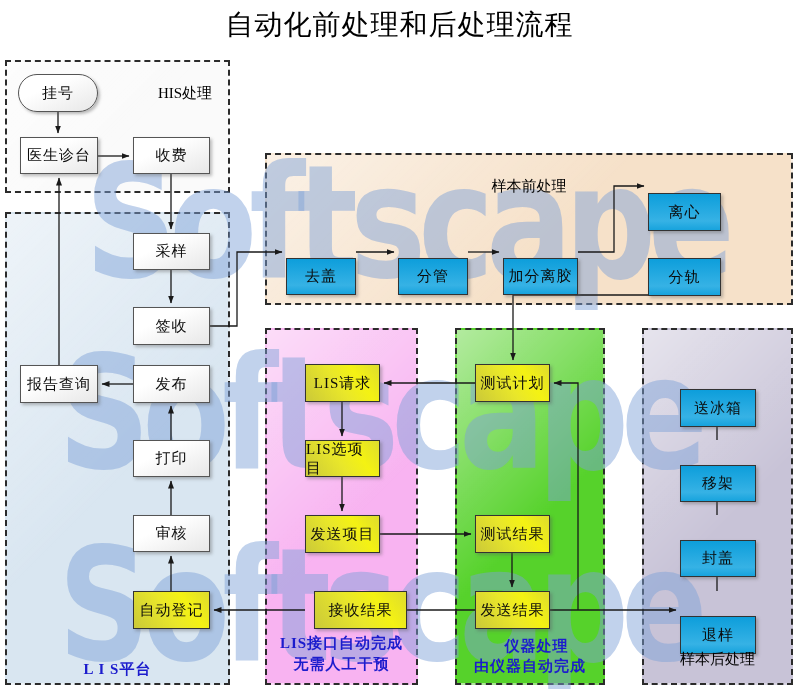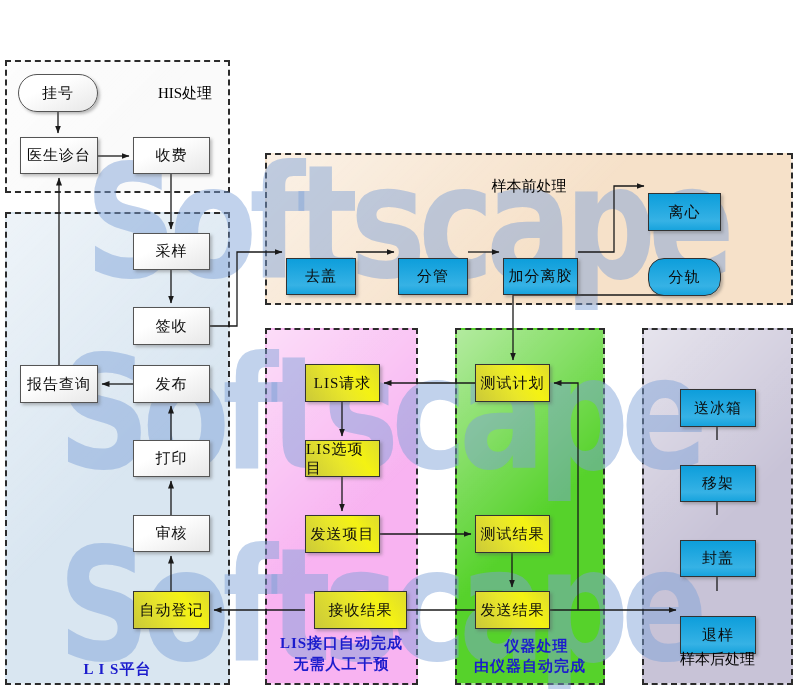--- a/index.html
+++ b/index.html
@@ -35,20 +35,21 @@
   .node.ellipse{border-radius:19px;}
   
   #edges{position:absolute;left:0;top:0;z-index:2;pointer-events:none;}
   #edges polyline{fill:none;stroke:var(--line-color,#1a1a1a);stroke-width:1.3;}
 </style>
 </head>
 <body>
 
 <div id="page">
 
+  <div id="title">自动化前处理和后处理流程</div>
 
   <div class="wm" style="left:85px;top:145px;">Softscape</div>
   <div class="wm" style="left:58px;top:336px;">Softscape</div>
   <div class="wm" style="left:58px;top:528px;">Softscape</div>
 
   <div class="gbox gbox-his" style="left:5px;top:60px;width:225px;height:133px;"></div>
   <div class="gbox gbox-lis" style="left:5px;top:212px;width:225px;height:473px;"></div>
   <div class="gbox gbox-pre" style="left:265px;top:153px;width:528px;height:152px;"></div>
   <div class="gbox gbox-if" style="left:265px;top:328px;width:153px;height:357px;"></div>
   <div class="gbox gbox-ins" style="left:455px;top:328px;width:150px;height:357px;"></div>
@@ -107,21 +108,21 @@
   <div class="node white" style="left:20px;top:365px;width:78px;height:38px;text-align:center;">报告查询</div>
   <div class="node white" style="left:133px;top:365px;width:77px;height:38px;">发布</div>
   <div class="node white" style="left:133px;top:440px;width:77px;height:37px;">打印</div>
   <div class="node white" style="left:133px;top:515px;width:77px;height:37px;">审核</div>
   <div class="node yellow" style="left:133px;top:591px;width:77px;height:38px;">自动登记</div>
 
   <div class="node cyan" style="left:286px;top:233px;width:70px;height:37px;">去盖</div>
   <div class="node cyan" style="left:398px;top:233px;width:70px;height:37px;">分管</div>
   <div class="node cyan" style="left:503px;top:233px;width:75px;height:37px;">加分离胶</div>
   <div class="node cyan" style="left:648px;top:168px;width:73px;height:38px;">离心</div>
-  <div class="node cyan" style="left:648px;top:233px;width:73px;height:38px;border-radius:16px;">分轨</div>
+  <div class="node cyan" style="left:648px;top:233px;width:73px;height:38px;">分轨</div>
 
   <div class="node yellow" style="left:305px;top:364px;width:75px;height:38px;">LIS请求</div>
   <div class="node yellow" style="left:305px;top:440px;width:75px;height:37px;">LIS选项目</div>
   <div class="node yellow" style="left:305px;top:515px;width:75px;height:38px;">发送项目</div>
   <div class="node yellow" style="left:314px;top:591px;width:93px;height:38px;">接收结果</div>
 
   <div class="node yellow" style="left:475px;top:364px;width:75px;height:38px;">测试计划</div>
   <div class="node yellow" style="left:475px;top:515px;width:75px;height:38px;">测试结果</div>
   <div class="node yellow" style="left:475px;top:591px;width:75px;height:38px;">发送结果</div>
 

